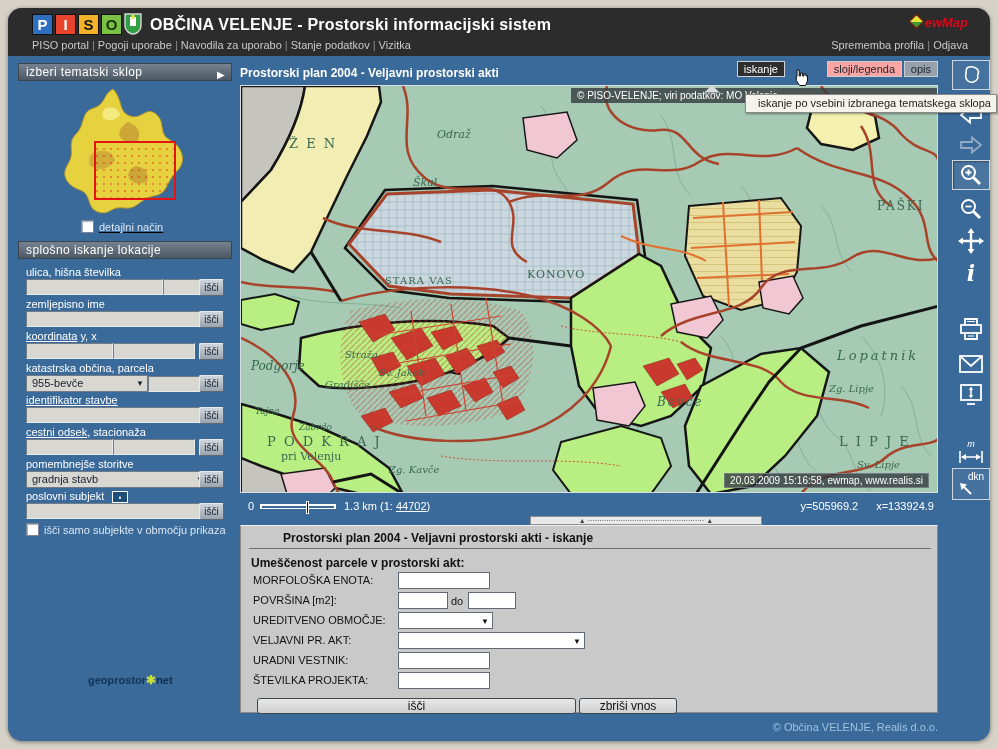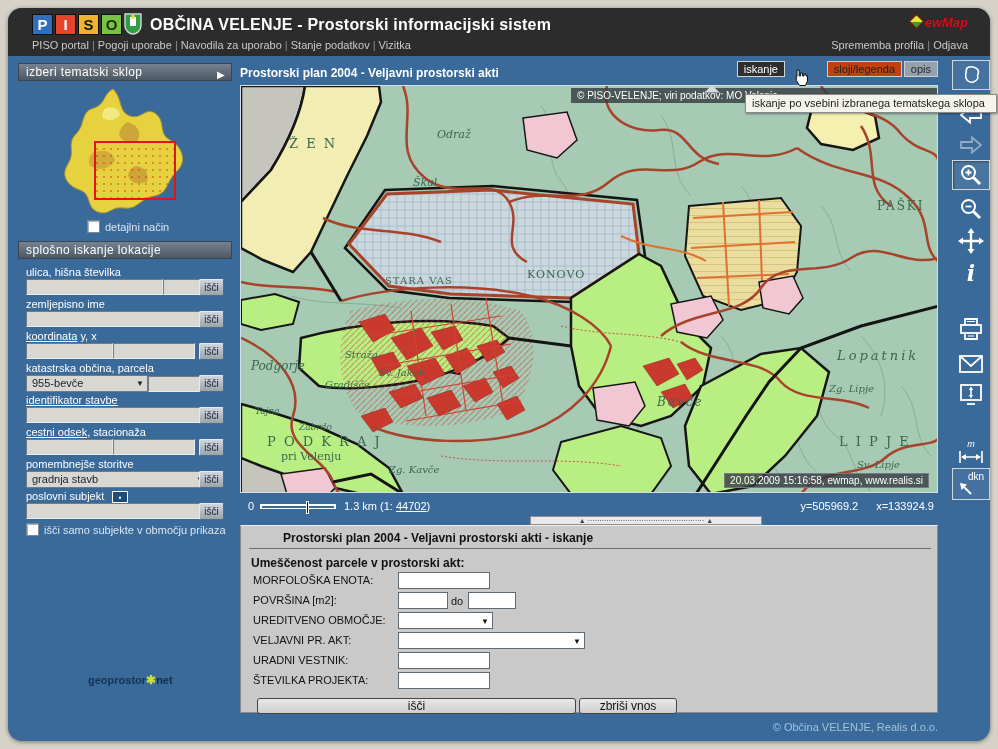--- a/index.html
+++ b/index.html
@@ -19,21 +19,21 @@
   .menurow { position:absolute; top:31px; font-size:11px; color:#c9c9c9; }
   .menurow a { color:#c9c9c9; text-decoration:none; cursor:pointer; }
   .menurow .sep::before { content:" | "; color:#8d8d8d; }
   #menu-left { left:24px; } #menu-right { right:22px; }
 
   
   #sidebar { position:absolute; left:10px; top:55px; width:214px; }
   .secbar { position:relative; height:18px; background:linear-gradient(#76828f,#4c5863); border:1px solid #3c4650; color:#fff; font-size:12px; line-height:16px; padding:0 7px; letter-spacing:.4px; }
   .secbar .arr { position:absolute; right:6px; top:3px; color:#fff; font-size:10px; }
   #ovmap { position:absolute; left:0; top:21px; width:214px; height:140px; cursor:pointer; }
-  #detail-row { position:absolute; left:69px; top:157px; display:flex; align-items:center; gap:5px; }
+  #detail-row { position:absolute; left:63px; top:157px; display:flex; align-items:center; gap:5px;text-decoration:underline; }
   .cb { width:13px; height:13px; background:#fff; border:1px solid #7b8794; box-shadow:inset 1px 1px 0 #aab3bc; }
   .cb-label { color:#d9e6f2; font-size:11px; }
   #search-hdr { position:absolute; left:0; top:178px; width:214px; }
   .fld { position:absolute; left:0; width:214px; }
   .fld .lbl { color:#fff; font-size:11px; padding-left:8px; height:12px; white-space:nowrap; }
   .fld .lbl u, .lbl-link { text-decoration:underline; cursor:pointer; }
   .frow { position:absolute; top:13px; left:8px; display:flex; align-items:center; }
   .tin { height:16px; background:#d9d7d1; border:1px solid #6f7b86; border-right-color:#e9ecee; border-bottom-color:#e9ecee; }
   .sel { height:17px; background:#d9d7d1; border:1px solid #6f7b86; font-size:11px; color:#16202c; position:relative; padding:1px 16px 0 5px; white-space:nowrap; cursor:pointer; }
   .sel::after { content:"▼"; position:absolute; right:3px; top:3px; font-size:8px; color:#16202c; }
@@ -41,31 +41,31 @@
   #subj-icon { display:inline-block; width:16px; height:12px; border:1px solid #fff; background:#1f4d7a; color:#fff; font-size:8px; line-height:11px; text-align:center; margin-left:8px; cursor:pointer; }
   #subj-cb-row { position:absolute; left:8px; display:flex; gap:5px; align-items:center; }
   #geop { position:absolute; left:80px; top:665px; font-size:11px; font-weight:bold; color:#123357; cursor:pointer; }
   #geop .star { color:#c9df39; font-size:12px; } #geop .net { color:#0e2f52; }
 
   
   #map-titlebar { position:absolute; left:232px; top:55px; width:698px; height:18px; }
   #map-title { color:#fff; font-size:12px; font-weight:bold; }
   .mapbtn { position:absolute; top:-2px; height:16px; font-size:11px; line-height:14px; padding:0 6px; cursor:pointer; }
   #btn-iskanje { right:153px; background:#2e2e2e; color:#fff; border:1px solid #cfd4d9; }
-  #btn-sloji { right:36px; background:#c2410c; color:#1c2228; border:1px solid #c8cdd2; }
+  #btn-sloji { right:36px; background:#fca5a5; color:#1c2228; border:1px solid #c8cdd2; }
   #btn-opis { right:0; background:#97a1ab; color:#1c2228; border:1px solid #c8cdd2; }
   #map-canvas { position:absolute; left:232px; top:77px; width:698px; height:408px; border:1px solid #d7dde2; background:#a6cab4; cursor:crosshair; overflow:hidden; }
   #map-copy { position:absolute; left:330px; top:2px; right:0; height:15px; background:rgba(52,58,62,.8); color:#fff; font-size:10px; line-height:15px; padding-left:6px; white-space:nowrap; overflow:hidden; }
   #map-stamp { position:absolute; right:8px; bottom:4px; height:15px; background:rgba(52,58,62,.8); border:1px solid #757d82; color:#fff; font-size:10px; line-height:13px; padding:0 5px; }
   #map-top-handle { position:absolute; left:463px; top:-1px; width:16px; height:8px; background:#d5dbe0; border:1px solid #8b949b; clip-path:polygon(50% 0,100% 100%,0 100%); cursor:pointer; }
   .maplabel { fill:#39684f; font-family:"DejaVu Serif",serif; }
   .maplabel.it { font-style:italic; }
 
   
-  #tooltip { position:absolute; left:737px; top:86px; width:252px; height:19px; background:#f4f3ec; border:1px solid #8a8a8a; box-shadow:1px 1px 2px rgba(0,0,0,.4); color:#222; font-size:11px; line-height:17px; padding-left:6px; z-index:60; white-space:nowrap; overflow:hidden; }
+  #tooltip { position:absolute; left:737px; top:86px; width:252px; height:19px; background:#f4f3ec; border:1px solid #8a8a8a; box-shadow:1px 1px 2px rgba(0,0,0,.4); color:#222; font-size:11px; line-height:17px; padding-left:12px; z-index:60; white-space:nowrap; overflow:hidden; }
   #cursor { position:absolute; left:784px; top:60px; z-index:70; }
 
   
   #scale-row { position:absolute; left:232px; top:491px; width:698px; height:16px; color:#fff; font-size:11px; }
   #scale-zero { position:absolute; left:8px; top:1px; }
   #scale-track { position:absolute; left:20px; top:5px; width:76px; height:5px; border-top:2px solid #fff; border-bottom:1px solid #fff; border-left:2px solid #fff; border-right:2px solid #fff; cursor:pointer; }
   #scale-handle { position:absolute; left:44px; top:-5px; width:3px; height:13px; background:#111; border:1px solid #fff; cursor:ew-resize; }
   #scale-text { position:absolute; left:104px; top:1px; }
   #scale-text a { color:#fff; }
   #coords { position:absolute; right:4px; top:1px; }

